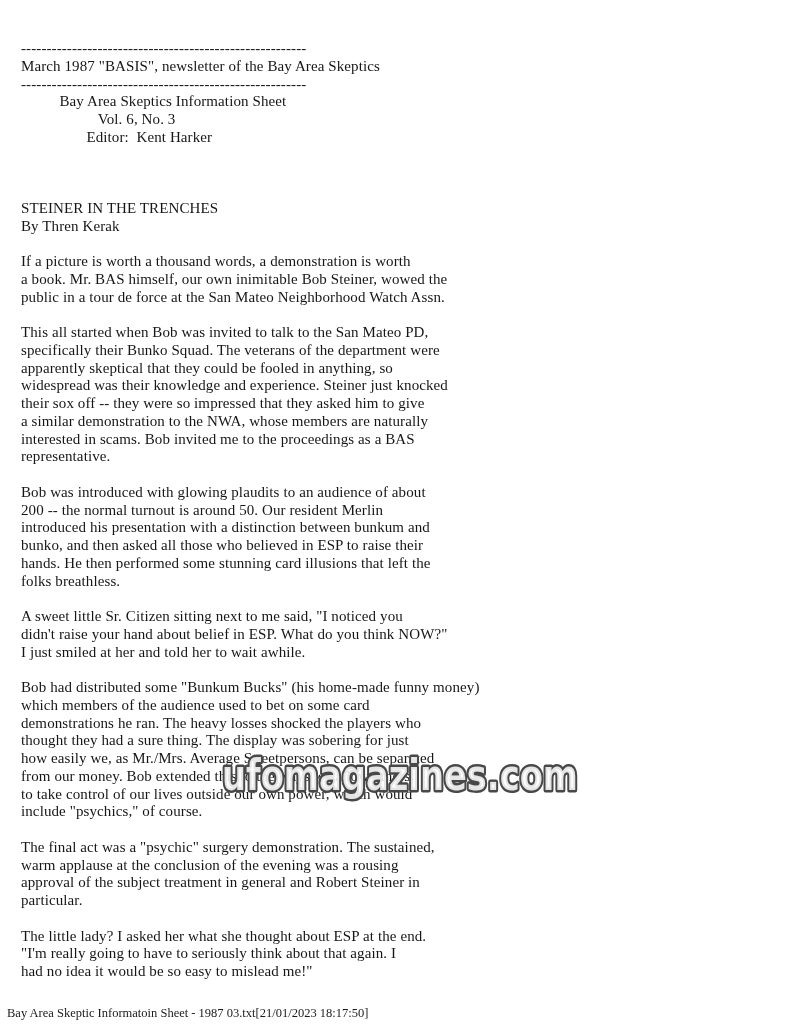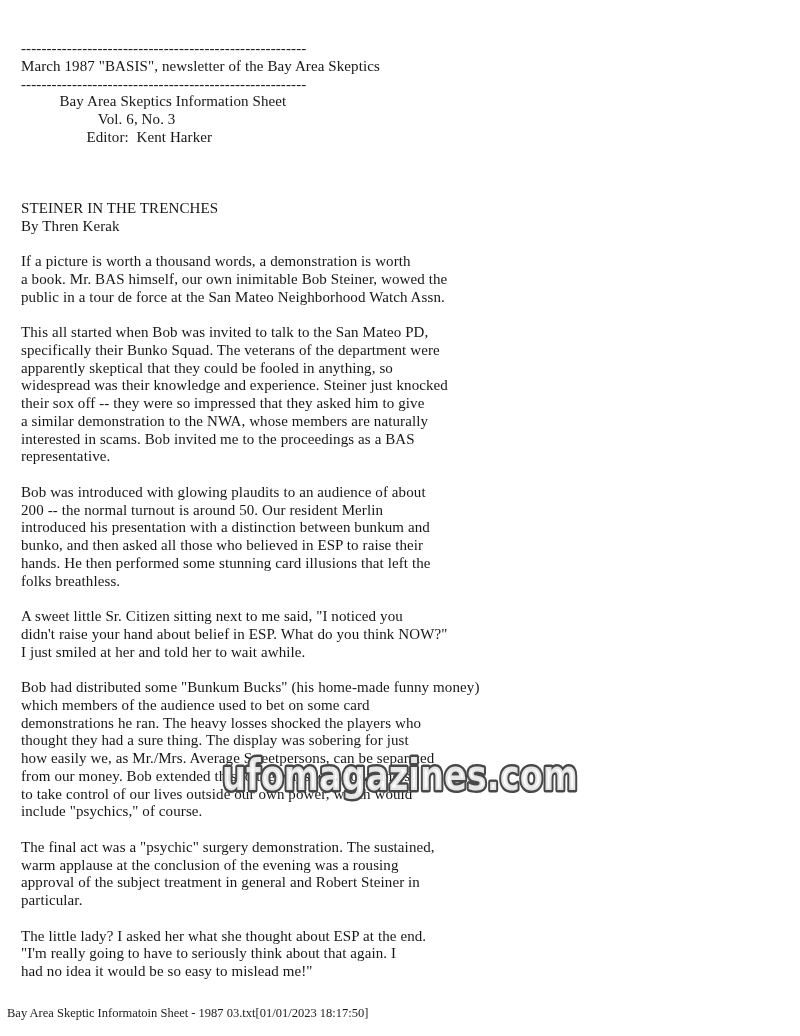--- a/index.html
+++ b/index.html
@@ -107,15 +107,15 @@
 particular.
 
 The little lady? I asked her what she thought about ESP at the end.
 "I'm really going to have to seriously think about that again. I
 had no idea it would be so easy to mislead me!"</div>
 
   <svg class="watermark-svg" xmlns="http://www.w3.org/2000/svg">
     <text id="wm-text" x="6" y="40" font-size="42" textLength="356" lengthAdjust="spacingAndGlyphs" stroke-width="5" fill-opacity="0.86" fill="#ffffff" stroke="#484848">ufomagazines.com</text>
   </svg>
 
-  <div class="footer">Bay Area Skeptic Informatoin Sheet - 1987 03.txt[01/01/2023 18:17:50]</div>
+  <div class="footer">Bay Area Skeptic Informatoin Sheet - 1987 03.txt[21/01/2023 18:17:50]</div>
 
 </div>
 
 </body></html>

